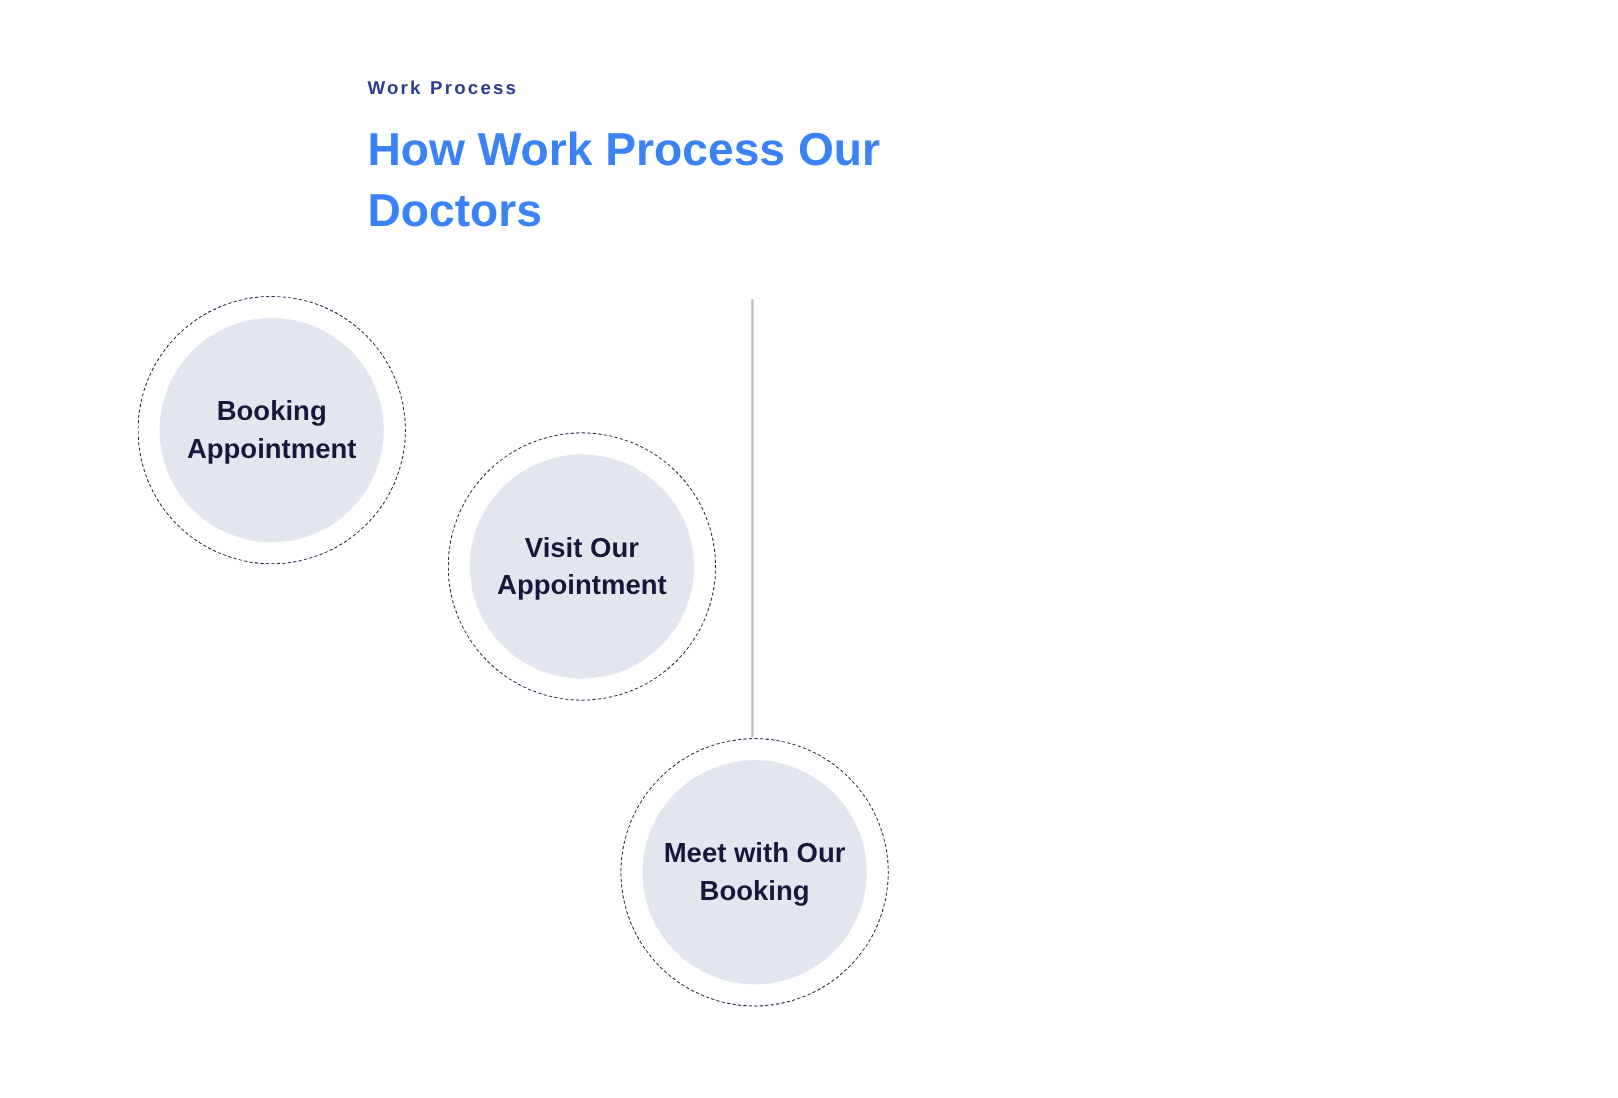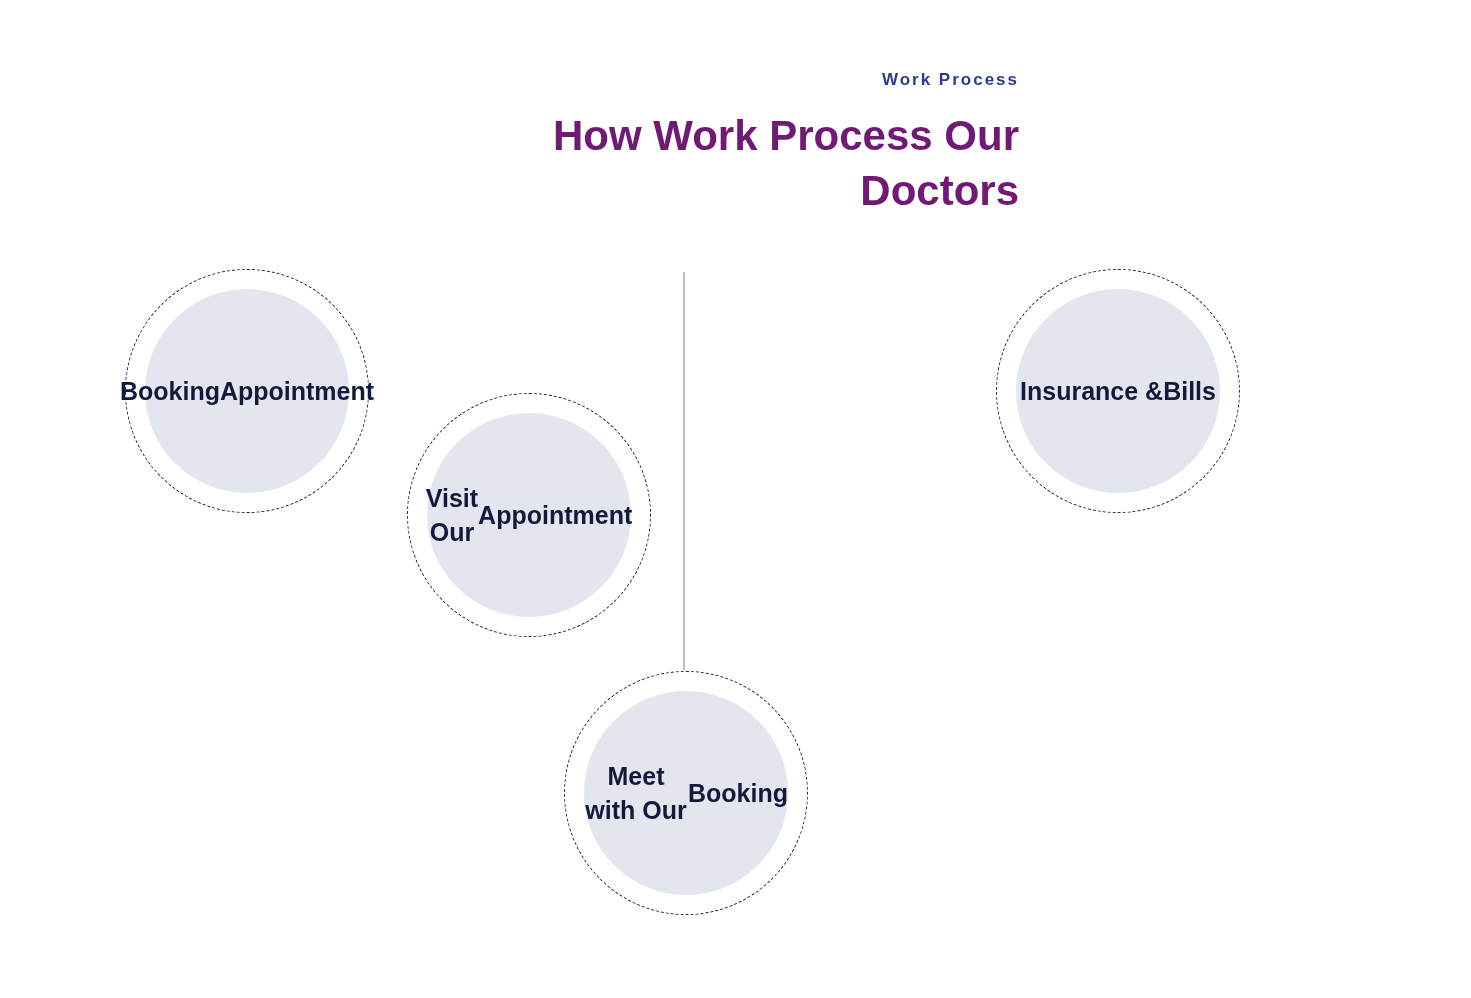--- a/index.html
+++ b/index.html
@@ -12,39 +12,39 @@
     position: relative;
     width: 1471px;
     height: 998px;
     background: #ffffff;
     overflow: hidden;
   }
 
   
   .header {
     position: absolute;
-    left: 319px;
+    left: 334px;
     top: 70px;
     width: 700px;
-    text-align: right;
+    text-align: left;
   }
   .eyebrow {
     display: block;
     font-size: 17px;
     font-weight: 700;
     letter-spacing: 2px;
     color: #2c3c8e;
     margin-bottom: 18px;
   }
   .title {
     margin: 0;
     font-size: 42px;
     line-height: 55px;
     font-weight: 700;
-    color: #701a75;
+    color: #3b82f6;
   }
 
   
   .connector {
     position: absolute;
     left: 683px;
     top: 272px;
     width: 2px;
     height: 398px;
     background: #bbbcc4;
@@ -61,20 +61,21 @@
     display: flex;
     align-items: center;
     justify-content: center;
   }
   .step-circle {
     width: 204px;
     height: 204px;
     border-radius: 50%;
     background: #e4e6ef;
     display: flex;
+    flex-direction: column;
     align-items: center;
     justify-content: center;
     text-align: center;
   }
   .step-label-line {
     display: block;
     font-size: 25px;
     line-height: 34px;
     font-weight: 700;
     color: #14183a;
@@ -116,20 +117,14 @@
   </div>
 
   <div class="step step-3">
     <div class="step-circle">
       <span class="step-label-line">Meet with Our</span>
       <span class="step-label-line">Booking</span>
     </div>
   </div>
 
 
-  <div class="step step-5">
-    <div class="step-circle">
-      <span class="step-label-line">Insurance &amp;</span>
-      <span class="step-label-line">Bills</span>
-    </div>
-  </div>
 
 </div>
 
 </body></html>

